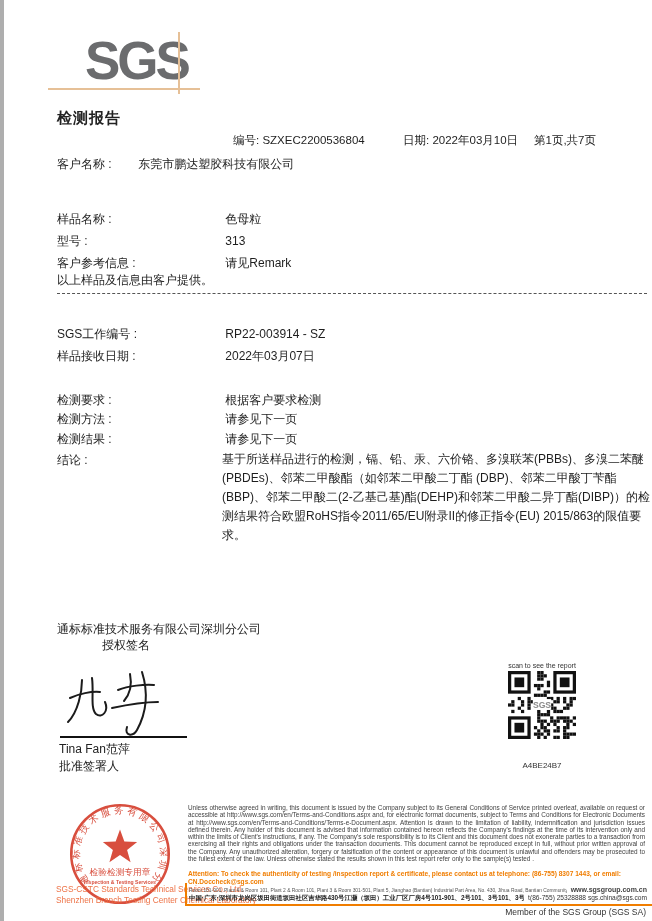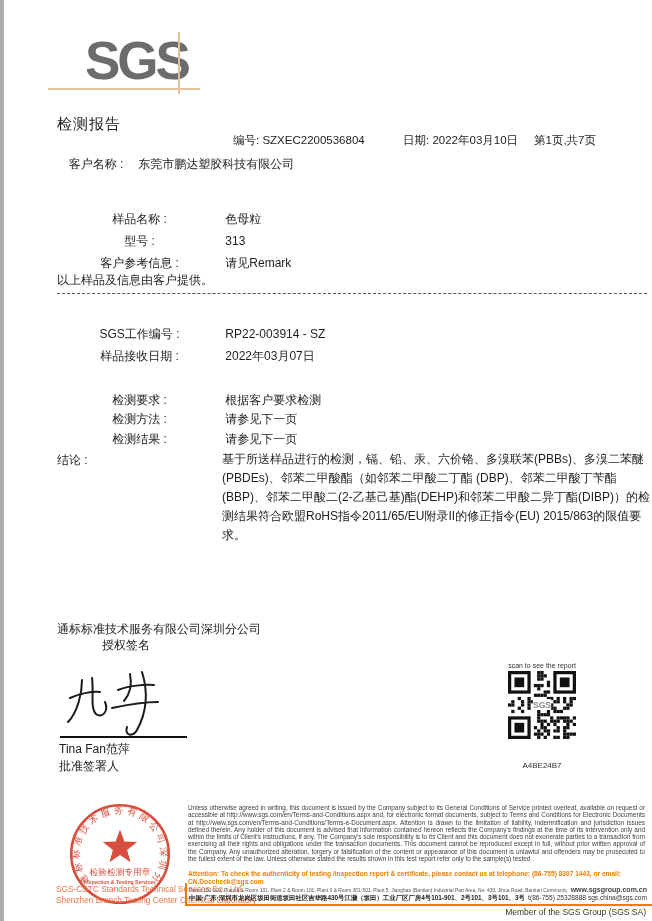--- a/index.html
+++ b/index.html
@@ -7,26 +7,26 @@
           font-family:"Liberation Sans", sans-serif; color:#222; overflow:hidden; }
   .edge { position:absolute; left:0; top:0; width:4px; height:100%; background:#aeaeae; }
 
   
   .logo { position:absolute; left:85px; top:34px; font-size:53px; font-weight:bold;
           color:#6b6c6e; letter-spacing:-3px; line-height:1; }
   .logo-hline { position:absolute; left:48px; top:88px; width:152px; height:2px; background:#e6c097; }
   .logo-vline { position:absolute; left:178px; top:32px; width:2px; height:62px; background:#e6c097; }
 
   
-  .title { position:absolute; left:57px; top:109px; font-size:15px; font-weight:normal; letter-spacing:1px;margin-top:6px; }
+  .title { position:absolute; left:57px; top:109px; font-size:15px; font-weight:bold; letter-spacing:1px; }
   .meta { position:absolute; top:113px; font-size:11.5px; white-space:nowrap; color:#1e1e1e;margin-top:20px; }
 
   
   .frow { position:absolute; left:57px; font-size:12px; white-space:nowrap; color:#1e1e1e; }
-  .frow .lbl { display:inline-block;text-align:center; }
+  .frow .lbl { display:inline-block; }
   .w1 .lbl { width:78px; }
   .w2 .lbl { width:165px; }
   .note { position:absolute; left:57px; top:272px; font-size:12px; color:#1e1e1e; }
   .dash { position:absolute; left:57px; right:5px; top:293px; border-top:1px dashed #555; }
 
   .concl-lbl { position:absolute; left:57px; top:452px; font-size:12px; }
   .concl { position:absolute; left:222px; top:450px; width:428px; font-size:12px;
            line-height:19px; color:#1e1e1e; }
 
   

